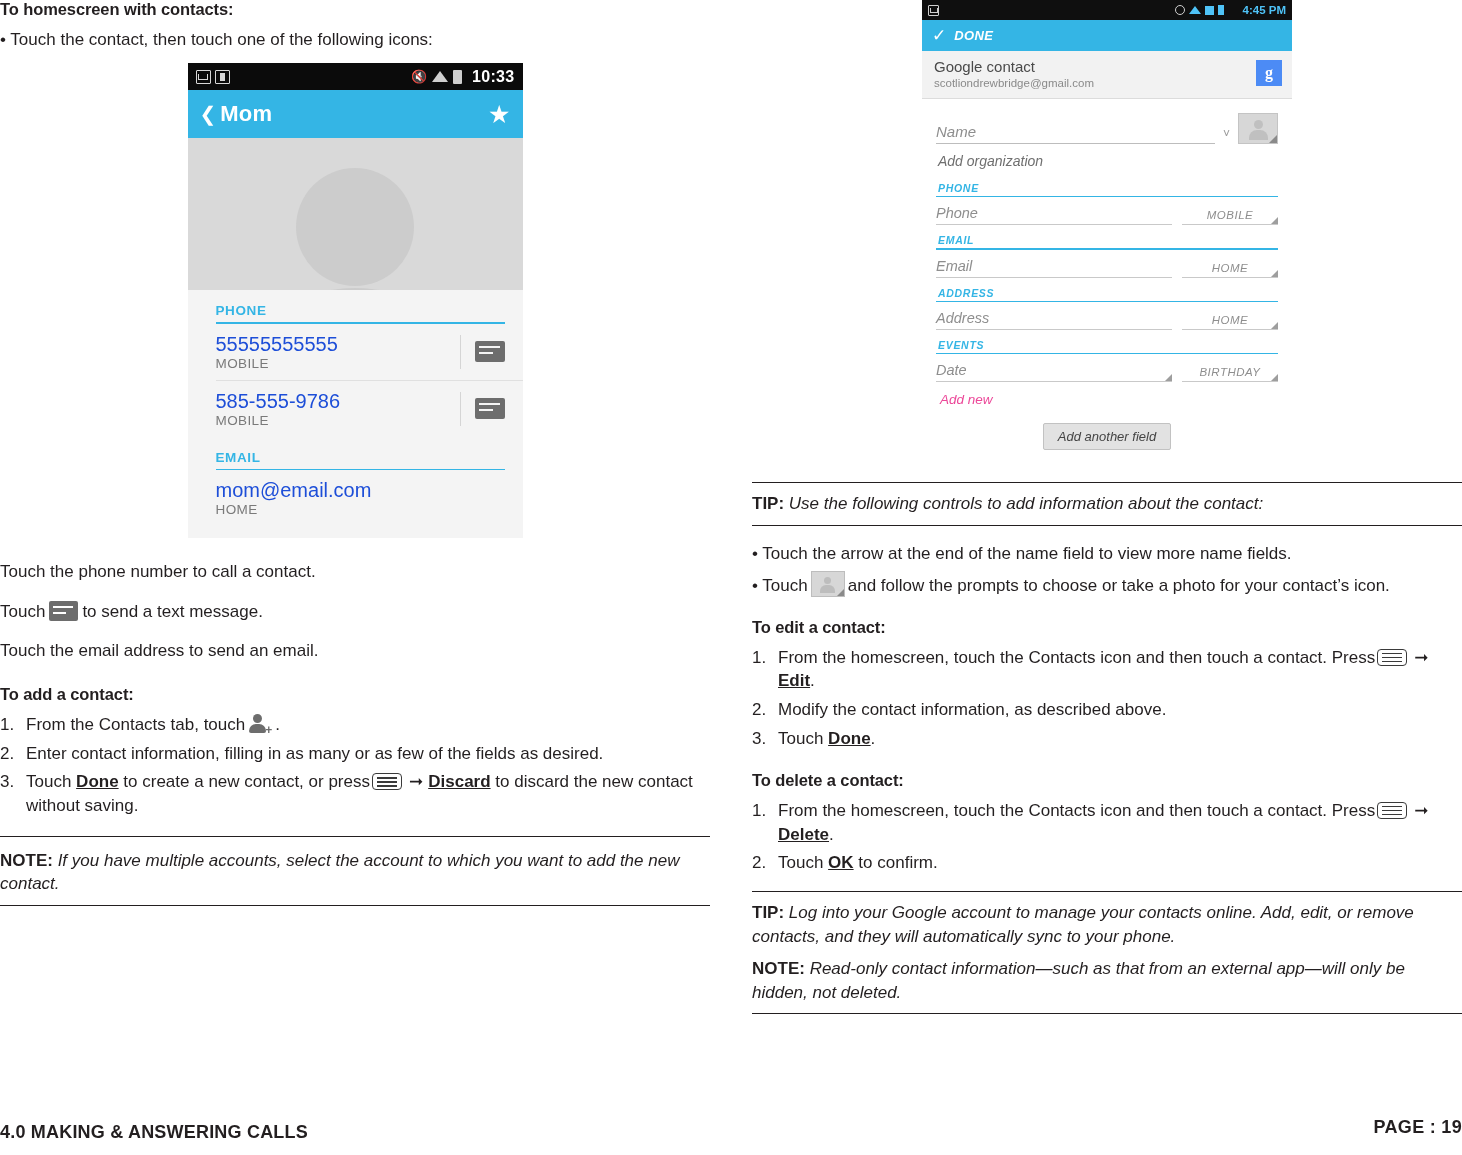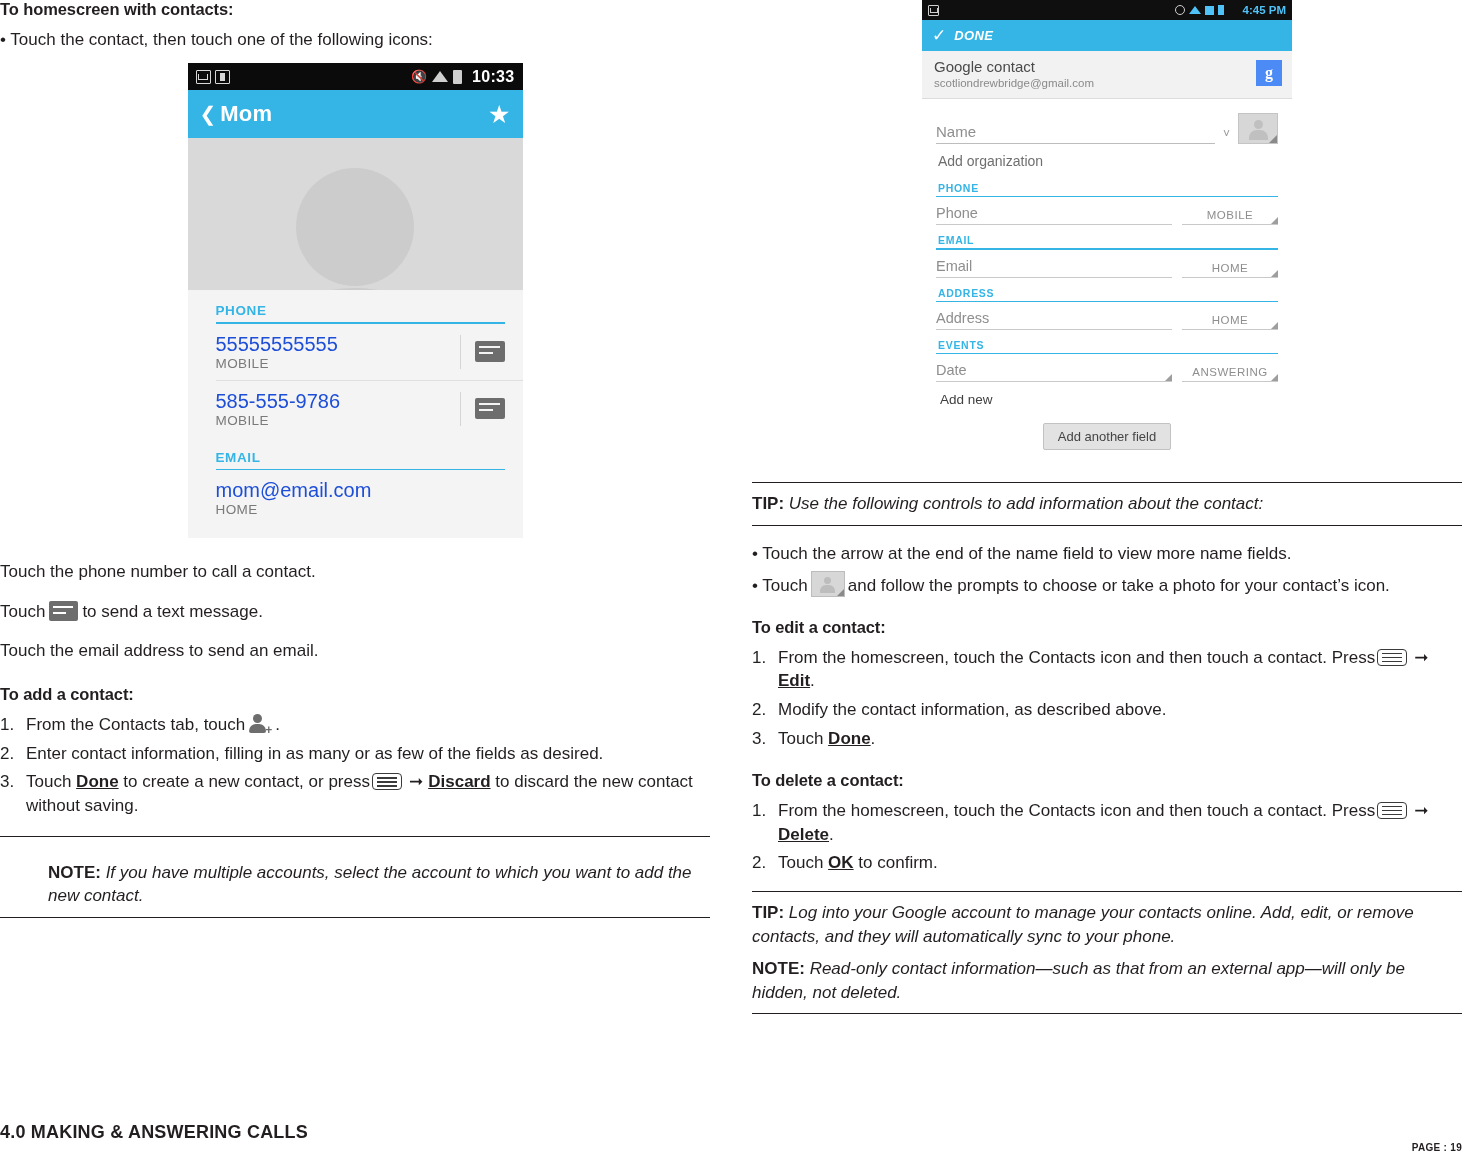--- a/index.html
+++ b/index.html
@@ -73,22 +73,21 @@
     border-top: 1.2px solid #231f20;
     margin: 0;
   }
   .note-block {
     margin-top: 18px;
   }
   .note-txt {
     font-style: italic;
     font-size: 17px;
     line-height: 1.38;
-    margin: 24px 0 9px 0;
-    padding-left: 48px;
+    margin: 12px 0 9px 0;
   }
   .note-txt .lbl { font-style: normal; font-weight: bold; }
 
   
   .phone1 {
     width: 335px;
     margin: 12px auto 0 auto;
     background: #ffffff;
     position: relative;
   }
@@ -249,21 +248,21 @@
     background:#f2f2f2; display:flex; align-items:center; padding: 7px 10px 9px 12px;
     border-bottom:1px solid #dcdcdc;
   }
   .p2-acct .a1 { font-size: 15px; color:#4a4a4a; line-height:1.25;}
   .p2-acct .a2 { font-size: 11.5px; color:#8a8a8a; }
   .p2-acct .gbtn {
     margin-left:auto; width:26px;height:26px;background:#4c8bf5;color:#fff;
     display:flex;align-items:center;justify-content:center;font-size:16px;font-weight:bold;
     font-family:"Liberation Serif", serif;
   }
-  .p2-body { background:#fff; padding: 8px 14px 10px 14px; }
+  .p2-body { background:#fff; padding: 8px 14px 10px 14px; font-style: italic; }
   .f-row { display:flex; align-items:flex-end; gap:8px; padding-top: 6px; }
   .f-field {
     flex:1; border-bottom: 1.4px solid #bdbdbd; padding-bottom: 3px;
     font-size: 15px; color: #8e8e8e;
   }
   .f-chev { color:#9a9a9a; font-size: 12px; padding-bottom:3px;}
   .photo-box {
     width: 40px; height: 31px; background:#d7d7d7; border:1px solid #c4c4c4; position:relative;
   }
   .photo-box::after{content:"";position:absolute;right:0;bottom:0;border-left:8px solid transparent;border-bottom:8px solid #8a8a8a;}
@@ -279,40 +278,40 @@
   .f-in {
     flex: 1; border-bottom:1.3px solid #c9c9c9; font-size:14.5px; color:#8e8e8e; padding-bottom:3px;
   }
   .f-tag {
     width: 96px; border-bottom:1.3px solid #c9c9c9; font-size:11.5px; color:#8e8e8e;
     letter-spacing:0.5px; text-align:center; padding-bottom:3px; position:relative;
   }
   .f-tag::after{content:"";position:absolute;right:0;bottom:0;border-left:7px solid transparent;border-bottom:7px solid #9e9e9e;}
   .f-in.withcaret { position:relative; }
   .f-in.withcaret::after{content:"";position:absolute;right:0;bottom:0;border-left:7px solid transparent;border-bottom:7px solid #9e9e9e;}
-  .addnew { font-size:13.5px; color:#404040; padding: 10px 0 4px 4px; }
+  .addnew { font-size:13.5px; color:#ec4899; padding: 10px 0 4px 4px; }
   .addfield-wrap { display:flex; justify-content:center; padding: 12px 0 8px 0; }
   .addfield {
     background:#e2e2e2; border:1px solid #c2c2c2; border-radius:2px;
     padding: 5px 14px; font-size: 13px; color:#444;
   }
 
   .tip-block { margin-top: 14px; }
   .tip-txt {
     font-style: italic; font-size: 17px; line-height:1.38; margin: 9px 0 9px 0;
   }
   .tip-txt .lbl { font-style: normal; font-weight: bold; }
 
   .footer-left {
     position:absolute; left:0; bottom:12px;
     font-size: 18px; font-weight: bold; letter-spacing: 0.2px;
   }
   .footer-right {
-    position:absolute; right:0; bottom:2px;
-    font-size: 10px; font-weight: bold; letter-spacing: 0.3px;
+    position:absolute; right:0; bottom:17px;
+    font-size: 18px; font-weight: bold; letter-spacing: 0.3px;
   }
 </style>
 </head>
 <body>
 
 <div class="page">
 
   <div class="col-left">
 
     <h3 class="head">To homescreen with contacts:</h3>
@@ -469,21 +468,21 @@
         <div class="f-secrule"></div>
         <div class="f-row2">
           <div class="f-in">Address</div>
           <div class="f-tag">HOME</div>
         </div>
 
         <div class="f-sec">EVENTS</div>
         <div class="f-secrule"></div>
         <div class="f-row2">
           <div class="f-in withcaret">Date</div>
-          <div class="f-tag">ANSWERING</div>
+          <div class="f-tag">BIRTHDAY</div>
         </div>
 
         <div class="addnew">Add new</div>
 
         <div class="addfield-wrap">
           <div class="addfield">Add another field</div>
         </div>
       </div>
     </div>
 

